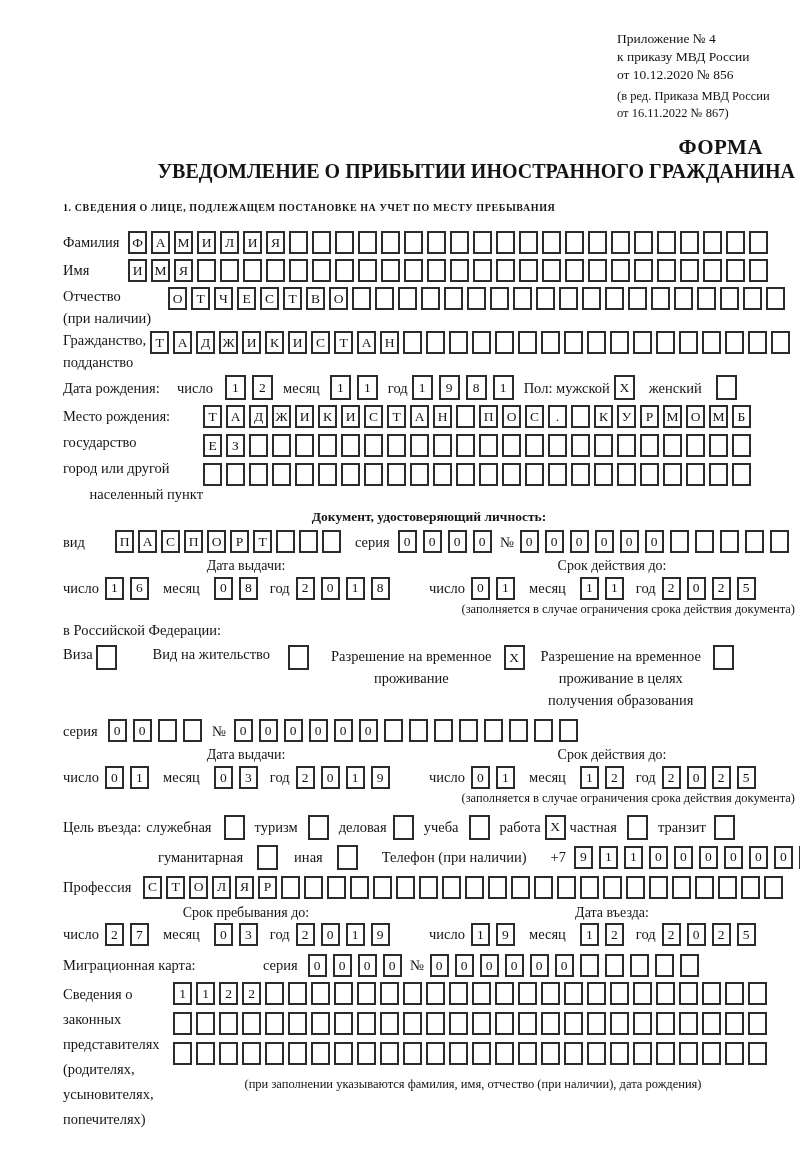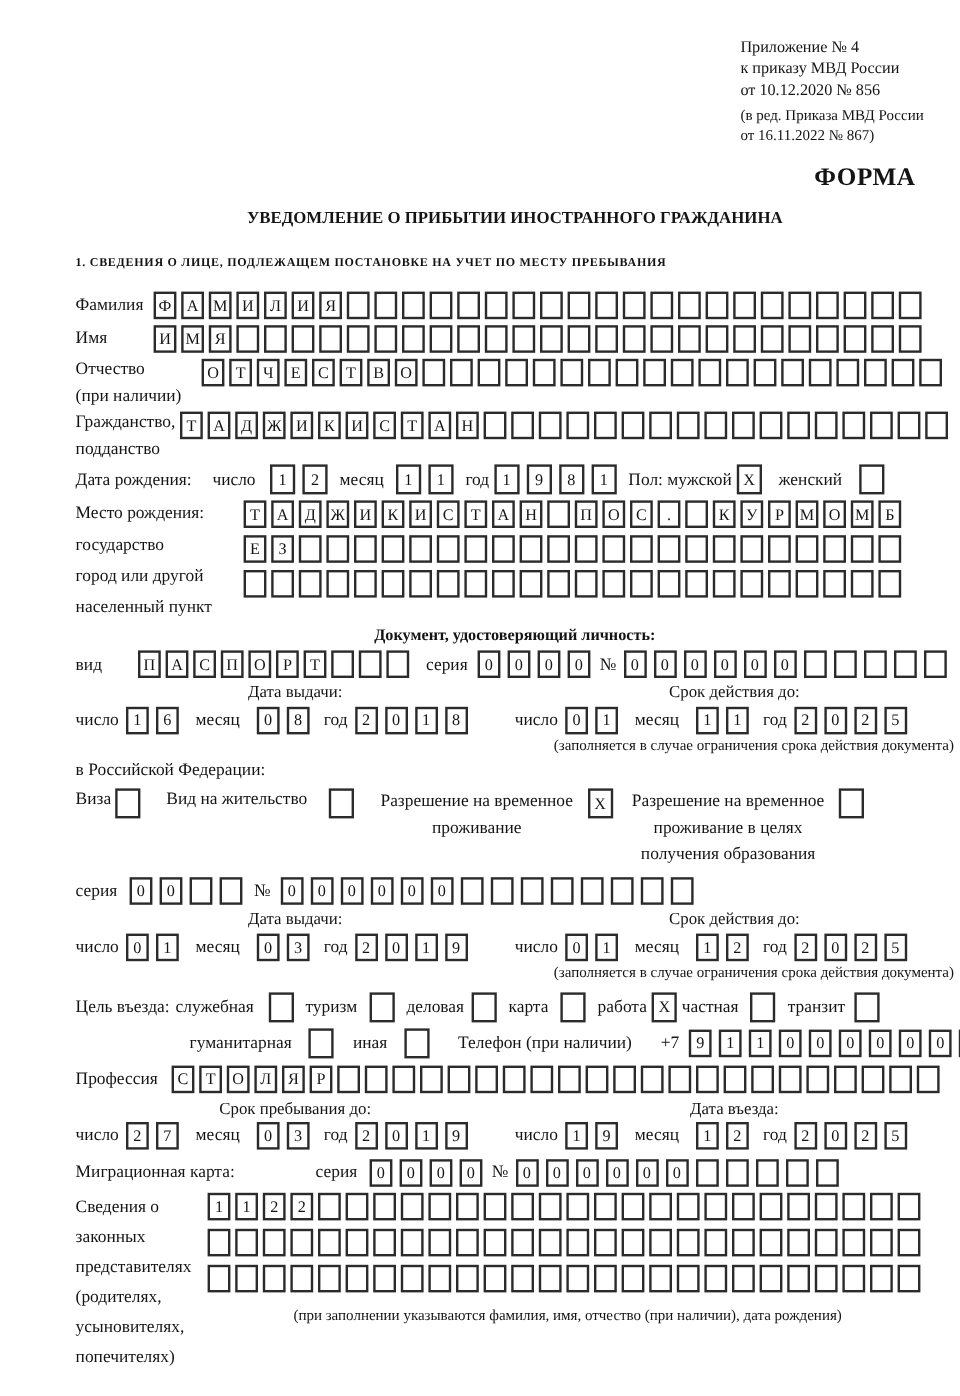--- a/index.html
+++ b/index.html
@@ -5,21 +5,21 @@
   html,body{margin:0;padding:0;background:#fff;}
   .page{
     width:800px;height:1163px;box-sizing:border-box;
     padding:30px 5px 0 63px;overflow:hidden;
     font-family:"Liberation Serif","DejaVu Serif",serif;color:#141414;background:#fff;
     font-size:14px;line-height:1.25;
   }
   .hdr{margin-left:554px;font-size:13.5px;line-height:18px;}
   .hdr2{margin-left:554px;margin-top:4px;font-size:12.5px;line-height:17px;}
   .forma{margin-top:12px;padding-right:32px;text-align:right;font-weight:bold;font-size:21px;letter-spacing:.5px;}
-  .title{margin-top:12px;text-align:center;font-weight:bold;font-size:14px;line-height:22px;}
+  .title{text-align:right;font-weight:bold;font-size:20px;line-height:22px;}
   .title-underline{display:inline-block;width:58px;border-bottom:2px solid #333;height:14px;margin-left:8px;}
   .sect{margin-top:20px;font-weight:bold;font-size:10px;letter-spacing:.6px;white-space:nowrap;}
   .frow{display:flex;align-items:flex-start;}
   .vcent{align-items:center;}
   .lbl{font-size:14.5px;flex:none;}
   .cells{display:flex;gap:4px;flex:none;}
   .g6{gap:6px;}
   .cell{
     box-sizing:border-box;width:19px;height:23px;border:2px solid #2b2b2b;
     display:flex;align-items:center;justify-content:center;
@@ -228,21 +228,21 @@
     <span class="cells cbx" style="margin-left:14px;">
         <span class="cell"></span>
       </span>
   </div>
 
   <div class="frow mt5">
     <span class="lblcol" style="width:140px;line-height:23px;">
       <span style="display:block;font-size:14.5px;">Место рождения:</span>
       <span style="display:block;font-size:14.5px;margin-top:3px;">государство</span>
       <span style="display:block;font-size:14.5px;margin-top:3px;">город или другой</span>
-      <span style="display:block;font-size:14.5px;margin-top:3px;">населенный пункт</span>
+      <span style="display:block;font-size:14.5px;margin-top:3px;text-align:right;">населенный пункт</span>
     </span>
     <span class="boxstack">
       <span class="cells">
           <span class="cell">Т</span>
           <span class="cell">А</span>
           <span class="cell">Д</span>
           <span class="cell">Ж</span>
           <span class="cell">И</span>
           <span class="cell">К</span>
           <span class="cell">И</span>
@@ -404,21 +404,21 @@
   </div>
   <div class="note-r">(заполняется в случае ограничения срока действия документа)</div>
 
   <div style="font-size:14.5px;margin-top:4px;">в Российской Федерации:</div>
 
   <div class="frow mt6">
     <span class="lbl">Виза</span>
     <span class="cells cbx" style="margin-left:3px;">
         <span class="cell"></span>
       </span>
-    <span class="lbl" style="margin-left:22px;">Вид на жительство</span>
+    <span class="lbl" style="margin-left:36px;">Вид на жительство</span>
     <span class="cells cbx" style="margin-left:18px;">
         <span class="cell"></span>
       </span>
     <span class="opt-lines" style="margin-left:22px;">
       <span style="display:block;">Разрешение на временное</span>
       <span style="display:block;">проживание</span>
     </span>
     <span class="cells cbx" style="margin-left:12px;">
         <span class="cell">X</span>
       </span>
@@ -512,21 +512,21 @@
         <span class="cell"></span>
       </span>
     <span class="lbl" style="margin-left:10px;">туризм</span>
     <span class="cells cbx" style="margin-left:10px;">
         <span class="cell"></span>
       </span>
     <span class="lbl" style="margin-left:10px;">деловая</span>
     <span class="cells cbx" style="margin-left:6px;">
         <span class="cell"></span>
       </span>
-    <span class="lbl" style="margin-left:10px;">карта</span>
+    <span class="lbl" style="margin-left:10px;">учеба</span>
     <span class="cells cbx" style="margin-left:10px;">
         <span class="cell"></span>
       </span>
     <span class="lbl" style="margin-left:10px;">работа</span>
     <span class="cells cbx" style="margin-left:4px;">
         <span class="cell">X</span>
       </span>
     <span class="lbl" style="margin-left:4px;">частная</span>
     <span class="cells cbx" style="margin-left:10px;">
         <span class="cell"></span>

